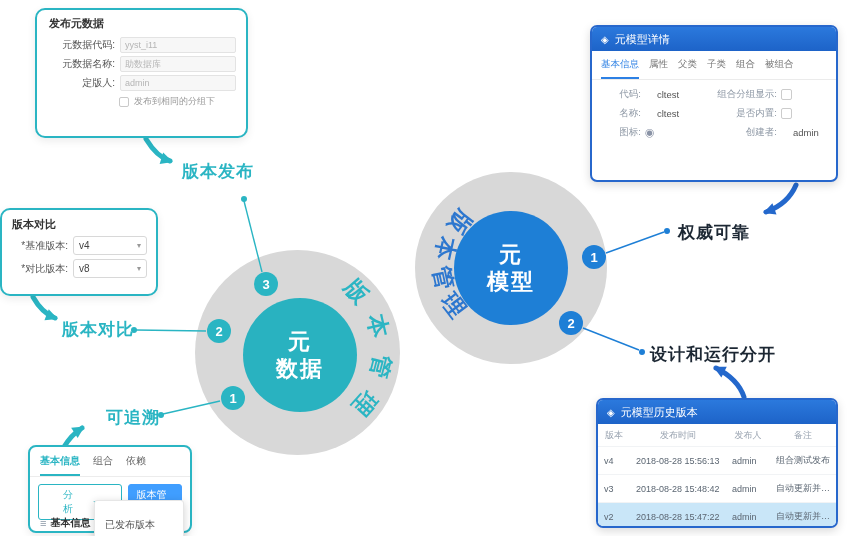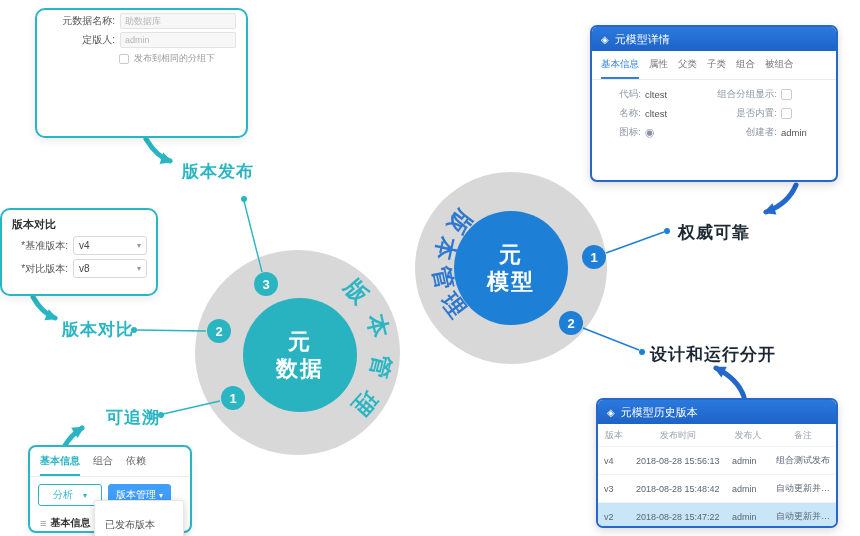--- a/index.html
+++ b/index.html
@@ -28,21 +28,21 @@
   .finput{flex:1;height:16px;background:#f7f7f7;border:1px solid #e3e3e3;border-radius:2px;font-size:9px;color:#b5b5b5;line-height:14px;padding:0 4px;white-space:nowrap;overflow:hidden}
   .chkrow{display:flex;align-items:center;margin:4px 0 0 82px;font-size:9px;color:#999}
   .chk{width:10px;height:10px;border:1px solid #c9c9c9;border-radius:2px;background:#fff;margin-right:5px;flex:none}
   .fselect{width:74px;height:19px;border:1px solid #d8d8d8;border-radius:3px;display:flex;align-items:center;justify-content:space-between;padding:0 5px;font-size:10px;color:#444;background:#fff}
   .fselect .caret{font-size:8px;color:#999}
 
   .ttabs{display:flex;gap:13px;padding:7px 10px 0;border-bottom:1px solid #ececec}
   .ttab{font-size:10px;color:#666;padding-bottom:6px;white-space:nowrap}
   .ttab.active{color:#2ab5c3;border-bottom:2px solid #2ab5c3;font-weight:bold}
   .btnrow{display:flex;gap:6px;padding:7px 8px}
-  .btn-outline{border:1px solid #2ab5c3;color:#2ab5c3;background:#fff;font-size:10px;padding:3px 14px;border-radius:3px;display:flex;align-items:center;gap:10px}
+  .btn-outline{border:1px solid #2ab5c3;color:#2ab5c3;background:#fff;font-size:10px;padding:3px 24px;border-radius:3px;display:flex;align-items:center;gap:19px}
   .btn-primary{background:#409eff;color:#fff;font-size:10px;padding:3px 7px;border-radius:3px;display:flex;align-items:center;gap:3px;border:1px solid #409eff}
   .caret{font-size:8px}
   .dropdown{position:absolute;left:64px;top:53px;width:90px;background:#fff;border:1px solid #e6e6e6;border-radius:3px;box-shadow:0 2px 8px rgba(0,0,0,.18);padding:17px 10px;font-size:10px;color:#555;z-index:4}
   .tfooter{position:absolute;left:10px;top:69px;display:flex;align-items:center;gap:4px;font-size:10px;font-weight:bold;color:#333}
   .tfooter .mi{color:#8a97a5;font-size:11px;font-weight:normal}
 
   .bpanel{position:absolute;background:#fff;border:2px solid #2767cc;border-radius:7px;box-shadow:0 3px 10px rgba(0,0,0,.15);z-index:3;overflow:hidden}
   .bhead{height:24px;background:linear-gradient(180deg,#2b79dd,#1d63c8);display:flex;align-items:center;gap:6px;padding:0 9px;color:#fff;font-size:11px}
   .bhead .tag{font-size:10px}
   .btabs{display:flex;gap:10px;padding:7px 9px 0;border-bottom:1px solid #ebebeb}
@@ -52,21 +52,21 @@
   .bbtn1{background:#3687e0;color:#fff;font-size:9.5px;padding:3px 8px;border-radius:3px;white-space:nowrap}
   .bbtn2{background:#5ba0f0;color:#fff;font-size:9.5px;padding:3px 10px;border-radius:3px;white-space:nowrap}
   .dfields{padding:2px 9px}
   .drow{display:flex;margin:6px 0;align-items:center}
   .dcell{display:flex;align-items:center}
   .dcell.c1{width:104px}
   .dcell.c2{flex:1}
   .dlabel{color:#8e98a5;font-size:9.5px;text-align:right;white-space:nowrap}
   .dcell.c1 .dlabel{width:40px}
   .dcell.c2 .dlabel{width:72px}
-  .dvalue{color:#555;font-size:9.5px;margin-left:4px;white-space:nowrap}
+  .dvalue{color:#555;font-size:9.5px;margin-left:16px;white-space:nowrap}
   .chk2{width:11px;height:11px;border:1px solid #ccc;border-radius:2px;background:#fff;margin-left:4px;flex:none}
   .icon-circle{color:#8a93a6;font-size:11px;margin-left:4px}
 
   .htable{width:100%;border-collapse:collapse;font-size:9px;table-layout:fixed}
   .htable th{color:#99a3b0;font-weight:normal;text-align:center;padding:5px 6px 4px;white-space:nowrap}
   .htable td{color:#5b6672;padding:7px 6px;border-top:1px solid #f1f3f5;white-space:nowrap;overflow:hidden;text-overflow:ellipsis}
   .htable tr.hl td{background:#c9e6f8}
   .cw1{width:32px}.cw2{width:96px}.cw3{width:44px}
 </style>
 </head>
@@ -137,20 +137,25 @@
   <div class="badge blue" style="left:582px;top:245px">1</div>
   <div class="badge blue" style="left:559px;top:311px">2</div>
 
   <div class="callout teal" style="left:182px;top:160px">版本发布</div>
   <div class="callout teal" style="left:62px;top:318px">版本对比</div>
   <div class="callout teal" style="left:106px;top:406px">可追溯</div>
   <div class="callout dark" style="left:678px;top:221px">权威可靠</div>
   <div class="callout dark" style="left:650px;top:343px">设计和运行分开</div>
 
   <div class="tpanel" style="left:35px;top:8px;width:213px;height:130px">
+    <div class="ptitle">发布元数据</div>
+    <div class="frow">
+      <span class="flabel">元数据代码:</span>
+      <span class="finput">yyst_i11</span>
+    </div>
     <div class="frow">
       <span class="flabel">元数据名称:</span>
       <span class="finput">助数据库</span>
     </div>
     <div class="frow">
       <span class="flabel">定版人:</span>
       <span class="finput">admin</span>
     </div>
     <div class="chkrow">
       <span class="chk"></span>

